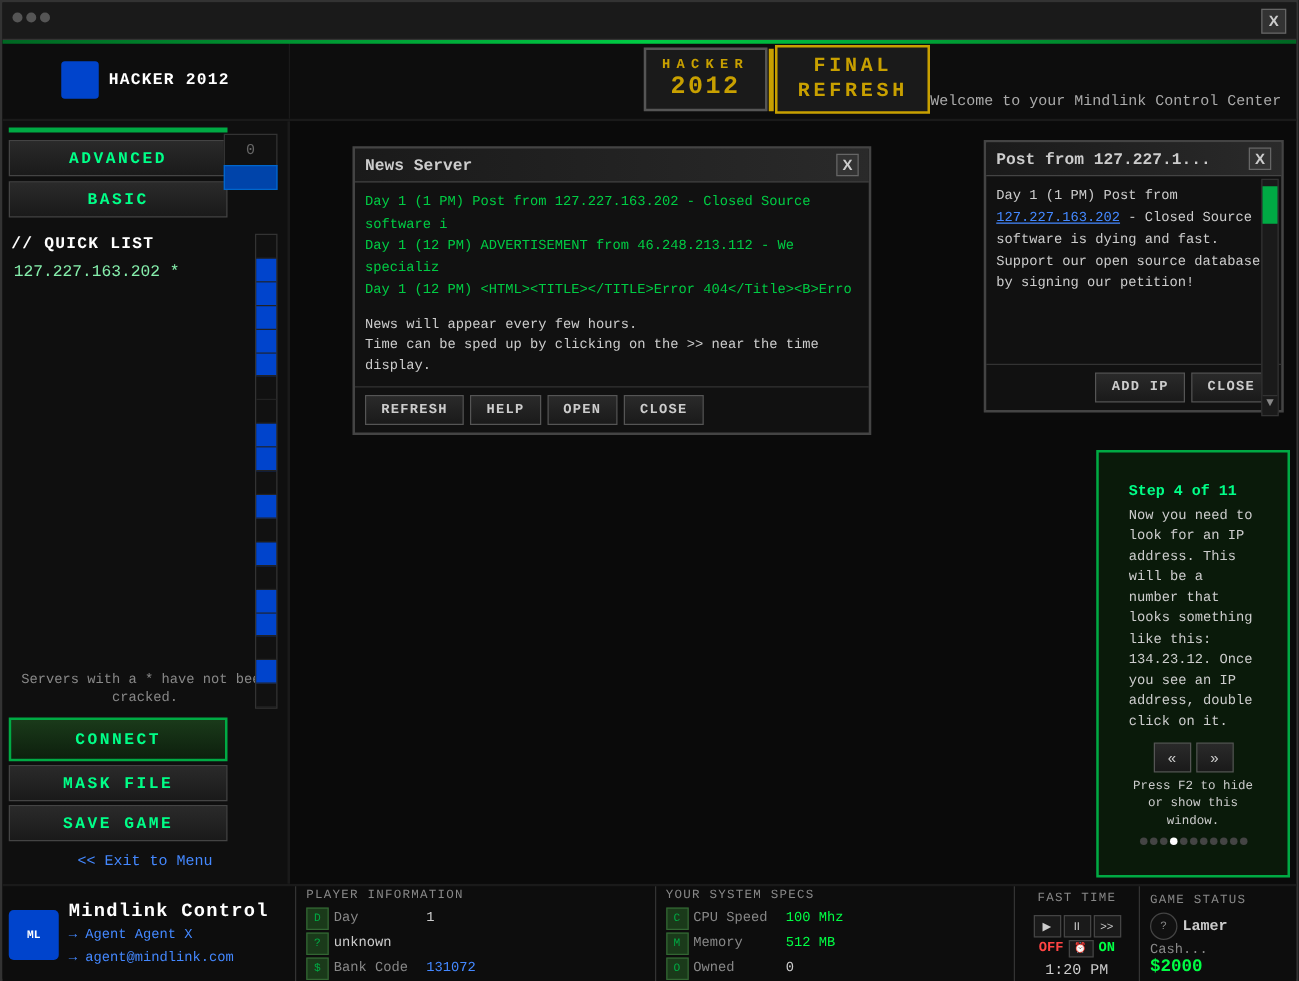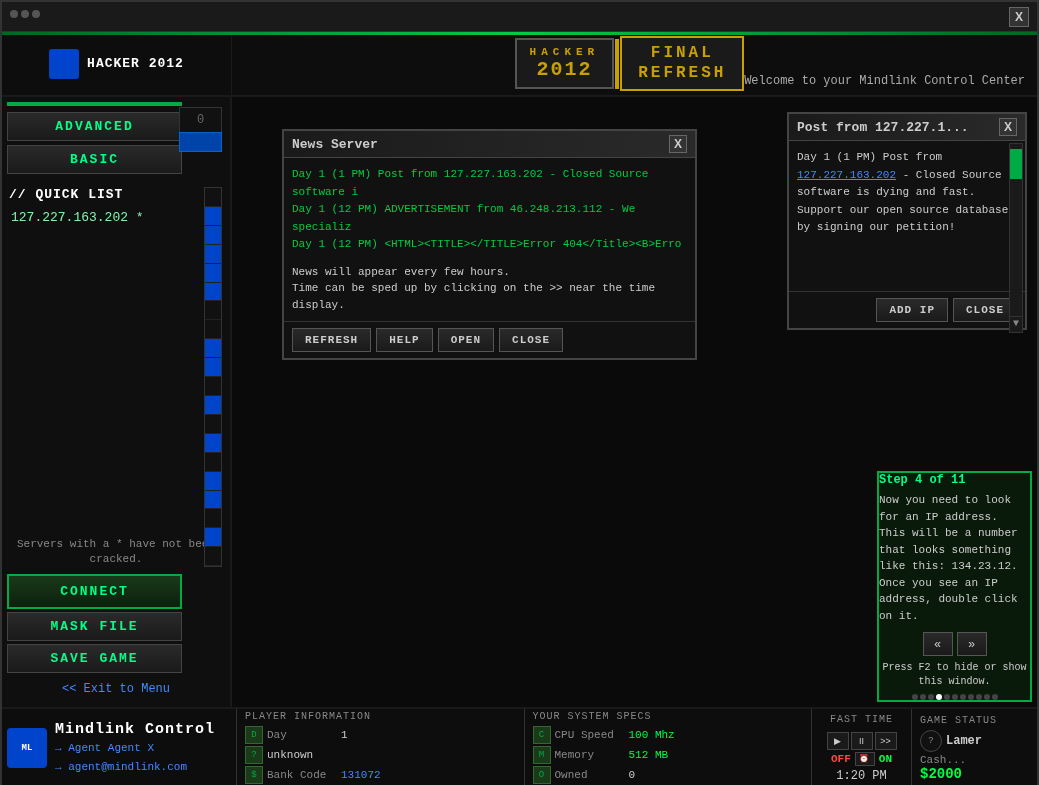--- a/index.html
+++ b/index.html
@@ -165,21 +165,21 @@
     
     .center-panel {
       flex: 1;
       background: #0a0a0a;
       position: relative;
     }
 
     
     .news-server-popup {
       position: absolute;
-      top: 32px;
+      top: 20px;
       left: 50px;
       width: 415px;
       background: #111;
       border: 2px solid #444;
       z-index: 10;
     }
     .popup-title-bar {
       background: linear-gradient(to right, #1a1a1a, #2a2a2a);
       border-bottom: 1px solid #444;
       padding: 4px 8px;
@@ -289,21 +289,21 @@
     }
 
     
     .help-panel {
       position: absolute;
       bottom: 5px;
       right: 5px;
       width: 155px;
       background: #0a1a0a;
       border: 2px solid #00aa44;
-      padding: 0;
+      padding: 24px;
       z-index: 5;
     }
     .help-step {
       color: #00ff88;
       font-size: 12px;
       font-weight: bold;
       margin-bottom: 5px;
     }
     .help-text {
       color: #ccc;

